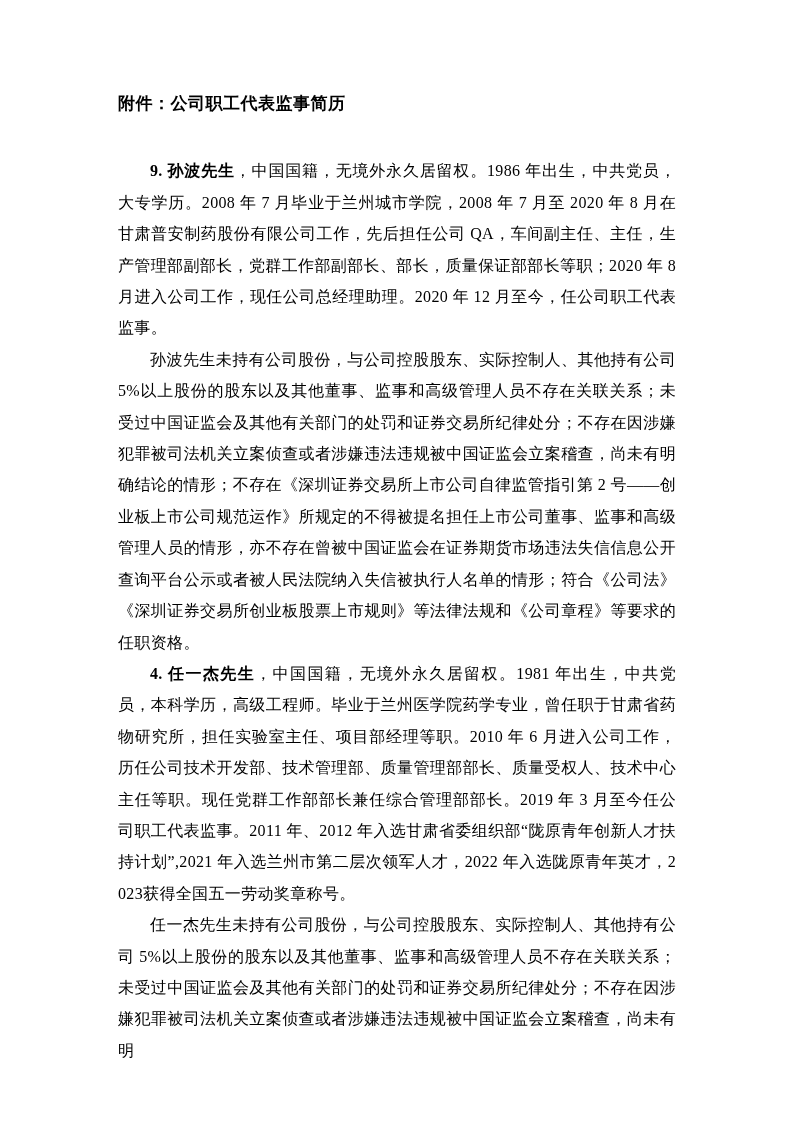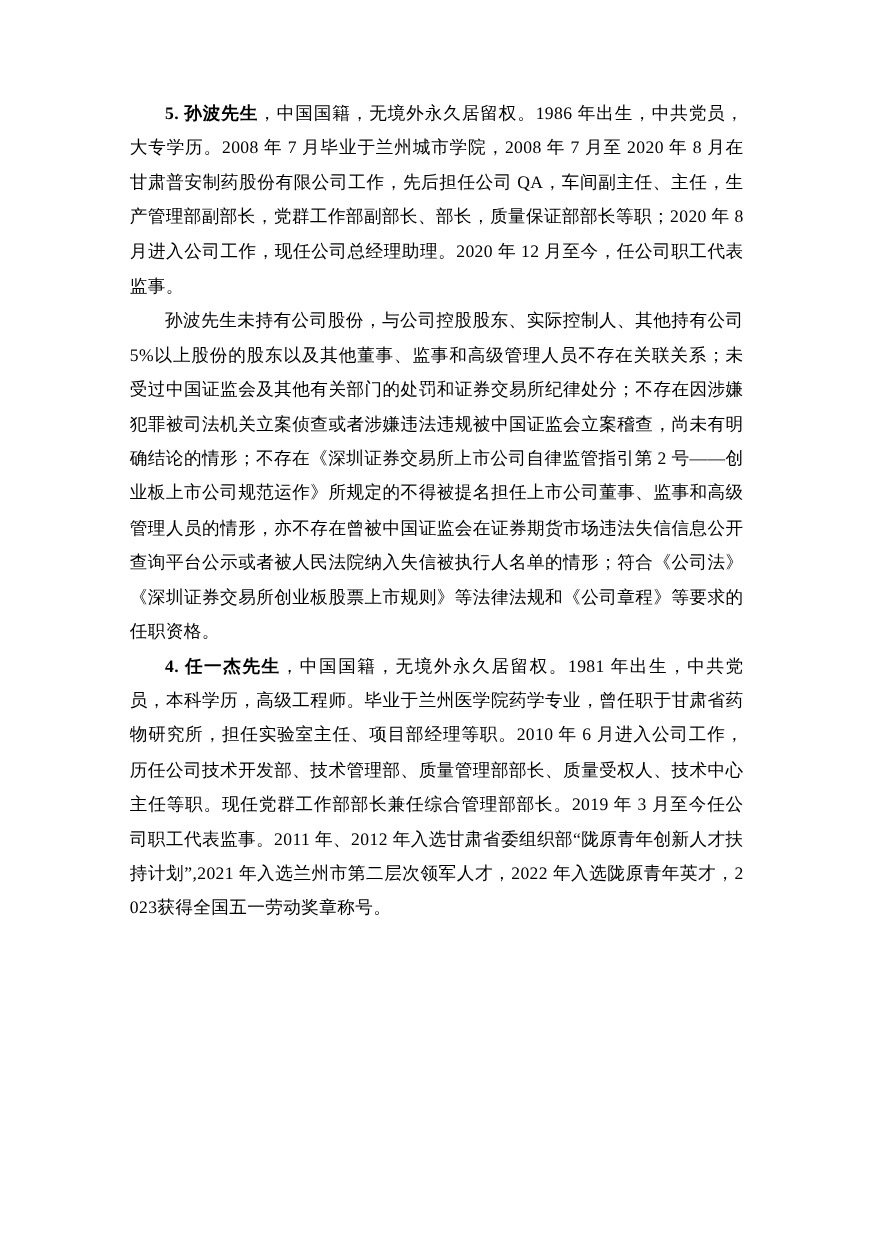--- a/index.html
+++ b/index.html
@@ -38,18 +38,20 @@
       word-break: break-all;
     }
     .doc-body p b {
       font-weight: 700;
     }
   </style>
 </head>
 <body>
 
 <div class="page-sheet">
+  <h1 class="doc-title">附件：公司职工代表监事简历</h1>
   <div class="doc-body">
-      <p><b>5. 孙波先生</b>，中国国籍，无境外永久居留权。1986 年出生，中共党员，大专学历。2008 年 7 月毕业于兰州城市学院，2008 年 7 月至 2020 年 8 月在甘肃普安制药股份有限公司工作，先后担任公司 QA，车间副主任、主任，生产管理部副部长，党群工作部副部长、部长，质量保证部部长等职；2020 年 8 月进入公司工作，现任公司总经理助理。2020 年 12 月至今，任公司职工代表监事。</p>
+      <p><b>9. 孙波先生</b>，中国国籍，无境外永久居留权。1986 年出生，中共党员，大专学历。2008 年 7 月毕业于兰州城市学院，2008 年 7 月至 2020 年 8 月在甘肃普安制药股份有限公司工作，先后担任公司 QA，车间副主任、主任，生产管理部副部长，党群工作部副部长、部长，质量保证部部长等职；2020 年 8 月进入公司工作，现任公司总经理助理。2020 年 12 月至今，任公司职工代表监事。</p>
       <p>孙波先生未持有公司股份，与公司控股股东、实际控制人、其他持有公司 5%以上股份的股东以及其他董事、监事和高级管理人员不存在关联关系；未受过中国证监会及其他有关部门的处罚和证券交易所纪律处分；不存在因涉嫌犯罪被司法机关立案侦查或者涉嫌违法违规被中国证监会立案稽查，尚未有明确结论的情形；不存在《深圳证券交易所上市公司自律监管指引第 2 号——创业板上市公司规范运作》所规定的不得被提名担任上市公司董事、监事和高级管理人员的情形，亦不存在曾被中国证监会在证券期货市场违法失信信息公开查询平台公示或者被人民法院纳入失信被执行人名单的情形；符合《公司法》《深圳证券交易所创业板股票上市规则》等法律法规和《公司章程》等要求的任职资格。</p>
       <p><b>4. 任一杰先生</b>，中国国籍，无境外永久居留权。1981 年出生，中共党员，本科学历，高级工程师。毕业于兰州医学院药学专业，曾任职于甘肃省药物研究所，担任实验室主任、项目部经理等职。2010 年 6 月进入公司工作，历任公司技术开发部、技术管理部、质量管理部部长、质量受权人、技术中心主任等职。现任党群工作部部长兼任综合管理部部长。2019 年 3 月至今任公司职工代表监事。2011 年、2012 年入选甘肃省委组织部“陇原青年创新人才扶持计划”,2021 年入选兰州市第二层次领军人才，2022 年入选陇原青年英才，2023获得全国五一劳动奖章称号。</p>
+      <p>任一杰先生未持有公司股份，与公司控股股东、实际控制人、其他持有公司 5%以上股份的股东以及其他董事、监事和高级管理人员不存在关联关系；未受过中国证监会及其他有关部门的处罚和证券交易所纪律处分；不存在因涉嫌犯罪被司法机关立案侦查或者涉嫌违法违规被中国证监会立案稽查，尚未有明</p>
     </div>
 </div>
 
 </body></html>

